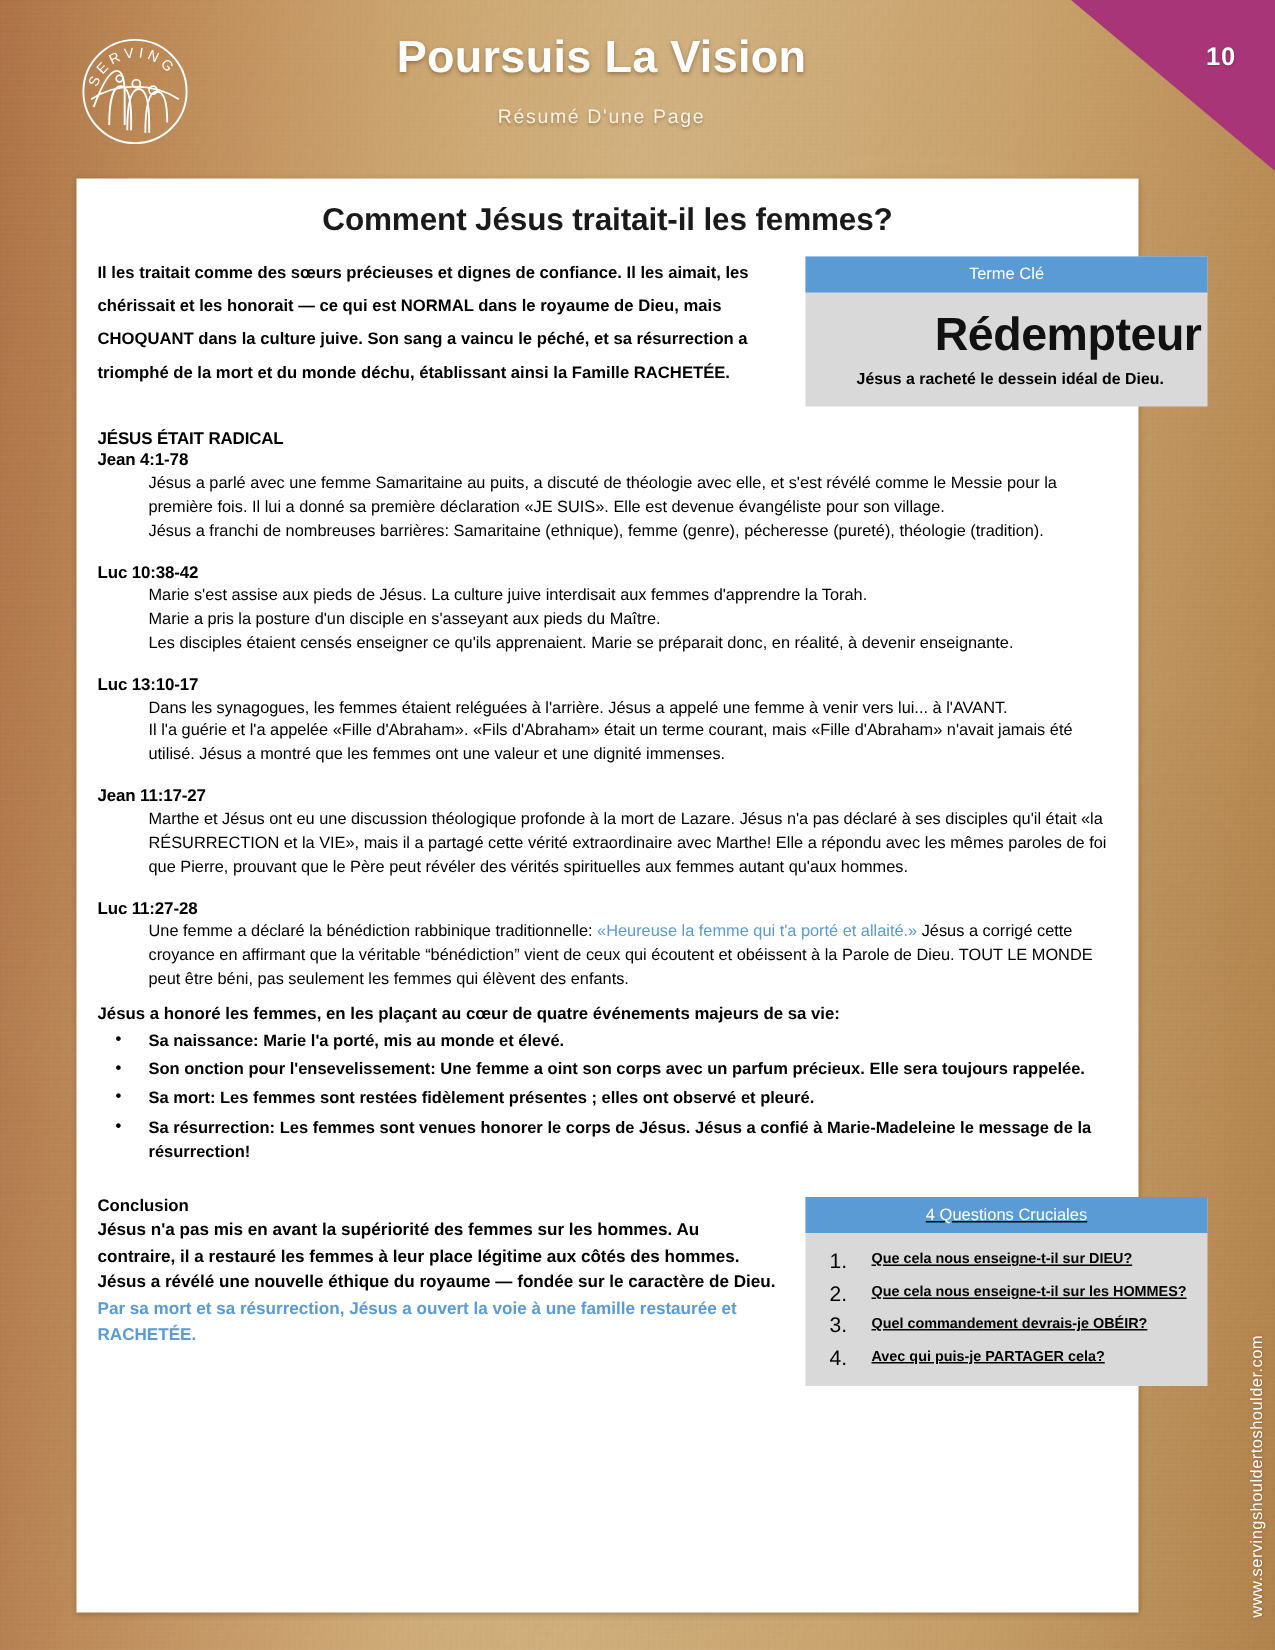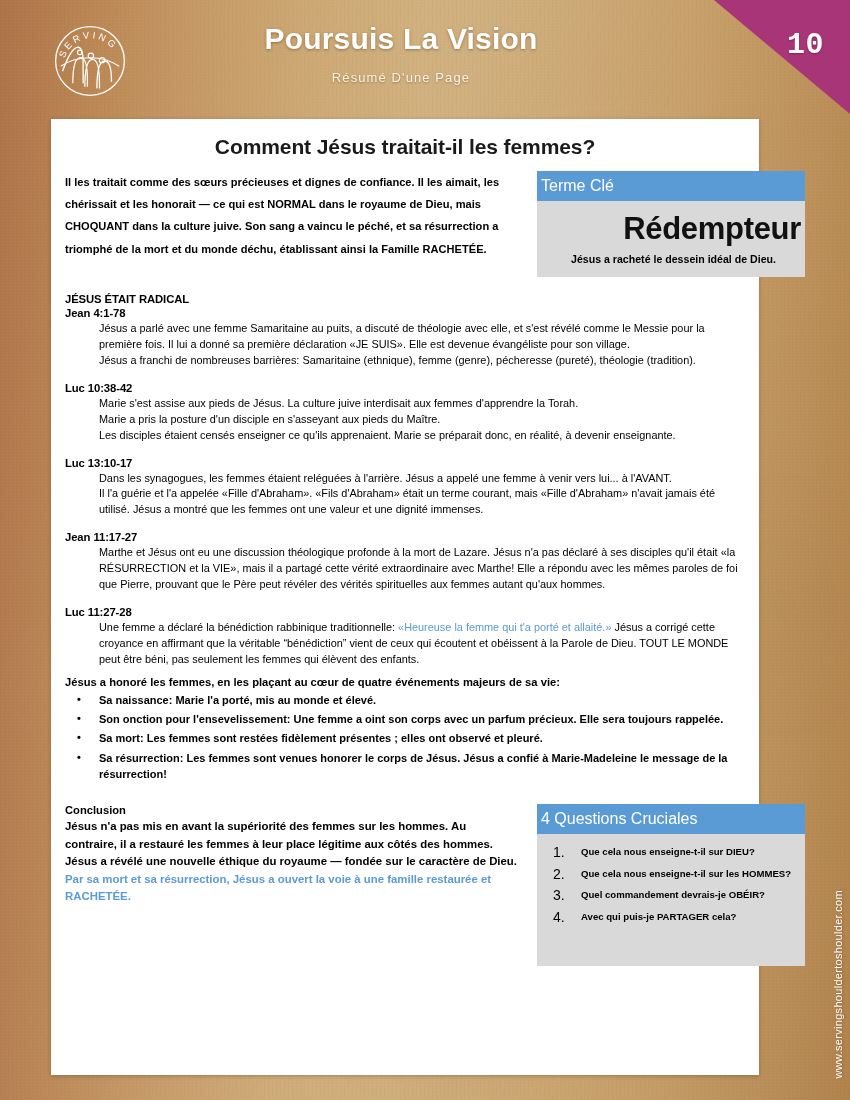--- a/index.html
+++ b/index.html
@@ -69,25 +69,24 @@
     width: 136px;
     height: 114px;
     background: #A93579;
     clip-path: polygon(100% 0, 0 0, 100% 100%);
   }
   #page-number {
     position: absolute;
     top: 28px;
     right: 26px;
     color: #FFFFFF;
-    font-size: 30px;
+    font-size: 17px;
     font-weight: bold;
     letter-spacing: 0.5px;
     text-shadow: 0 1px 2px rgba(0,0,0,0.28);
-    font-family: Liberation Mono, monospace;
   }
 
   
   #header {
     position: absolute;
     top: 0; left: 0;
     width: 850px;
     height: 115px;
   }
   #logo {
@@ -176,21 +175,22 @@
   }
 
   #key-term-box {
     flex: 0 0 268px;
     background: #D9D9D9;
     align-self: flex-start;
   }
   .box-header {
     background: #5B9BD5;
     color: #FFFFFF;
-    font-size: 16px;
+    text-align: center;
+    font-size: 11px;
     padding: 6px 4px;
     font-weight: normal;
   }
   #key-term-word {
     text-align: right;
     font-size: 31px;
     font-weight: bold;
     color: #111111;
     padding: 10px 4px 2px 4px;
     letter-spacing: -0.3px;
@@ -288,21 +288,22 @@
   }
   #conclusion-highlight {
     color: #5B9BD5;
     font-weight: bold;
   }
 
   #questions-box {
     flex: 0 0 268px;
     background: #D9D9D9;
     align-self: flex-start;
-    padding-bottom: 34px;
+    padding-bottom: 4px;
+    text-decoration: underline;
   }
   #questions-list {
     list-style: none;
     margin: 0;
     padding: 12px 10px 0 14px;
     counter-reset: qcount;
   }
   #questions-list li {
     position: relative;
     padding-left: 30px;

